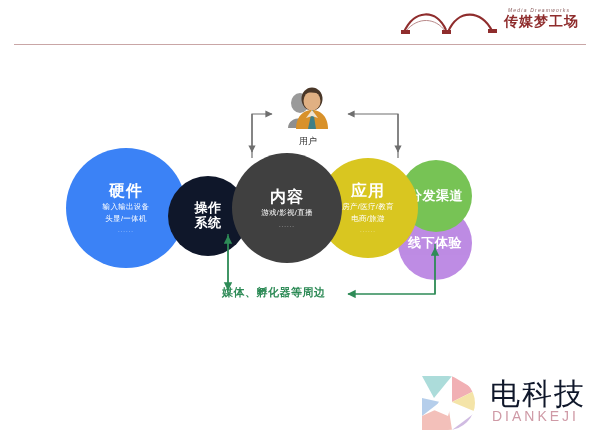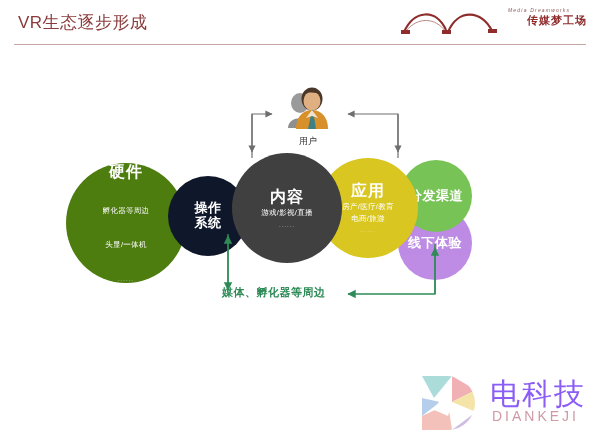--- a/index.html
+++ b/index.html
@@ -28,70 +28,69 @@
     position:absolute;right:14px;top:4px;height:38px;width:190px;
   }
   .brand-arcs{position:absolute;left:0;top:2px;}
   .brand-en{
     position:absolute;left:112px;top:3px;
     font-size:5px;color:#8a5a5a;letter-spacing:1.2px;
     font-style:italic;white-space:nowrap;
   }
   .brand-cn{
     position:absolute;left:108px;top:9px;
-    font-size:11px;color:#8f2d2d;font-weight:bold;
-    letter-spacing:1px;white-space:nowrap;margin-left:23px;
+    font-size:14px;color:#8f2d2d;font-weight:bold;
+    letter-spacing:1px;white-space:nowrap;
   }
   
   .stage{position:absolute;left:0;top:48px;width:507px;height:320px;}
   .circle{
     position:absolute;border-radius:50%;
     display:flex;flex-direction:column;
     align-items:center;justify-content:center;
     color:#ffffff;text-align:center;line-height:1.15;
   }
   .c-title{font-size:16px;font-weight:bold;letter-spacing:1px;}
   .c-title.sm{font-size:13px;font-weight:bold;letter-spacing:.5px;}
   .c-sub{font-size:7.5px;margin-top:3px;letter-spacing:.3px;}
   .c-dots{font-size:6px;margin-top:4px;opacity:.75;letter-spacing:1px;}
 
-  #c-hardware{left:66px;top:115px;width:120px;height:120px;background:#4d7c0f;z-index:3;justify-content:space-between;}
+  #c-hardware{left:66px;top:100px;width:120px;height:120px;background:#3b82f6;z-index:3;}
   #c-os{left:168px;top:128px;width:80px;height:80px;background:#0f172a;z-index:4;}
   #c-content{left:232px;top:105px;width:110px;height:110px;background:#404040;z-index:5;}
   #c-app{left:318px;top:110px;width:100px;height:100px;background:#d9c620;z-index:4;}
   #c-channel{left:400px;top:112px;width:72px;height:72px;background:#77c355;z-index:3;}
   #c-offline{left:398px;top:158px;width:74px;height:74px;background:#b57ce0;opacity:.88;z-index:2;}
 
   
   .user-wrap{position:absolute;left:278px;top:36px;width:60px;text-align:center;z-index:6;}
   .user-label{font-size:9px;color:#333;margin-top:1px;}
 
   svg.overlay{position:absolute;left:0;top:0;width:600px;height:320px;z-index:7;pointer-events:none;}
 
   .periphery{
     position:absolute;left:222px;top:237px;
     font-size:11px;color:#2e8b57;font-weight:bold;letter-spacing:.5px;
     z-index:8;white-space:nowrap;text-align:right;
   }
   
   .footer-logo{position:absolute;left:418px;top:372px;width:176px;height:66px;}
   .fl-cn{
-    position:absolute;left:72px;top:2px;font-size:30px;color:#8b5cf6;
+    position:absolute;left:72px;top:2px;font-size:30px;color:#0f172a;
     letter-spacing:2px;white-space:nowrap;
   }
   .fl-en{
     position:absolute;left:74px;top:36px;font-size:14px;color:#cf9aa6;
     letter-spacing:3px;white-space:nowrap;
   }
 </style>
 </head>
 <body>
 
 <div class="header">
-  <div class="slide-title">VR生态逐步形成</div>
 
   <div class="brand">
     <svg class="brand-arcs" width="105" height="30" viewBox="0 0 105 30">
       <path d="M8 26 C18 4, 40 2, 50 24" fill="none" stroke="#8f2d2d" stroke-width="2.2"></path>
       <path d="M52 26 C62 2, 86 4, 96 25" fill="none" stroke="#8f2d2d" stroke-width="2.2"></path>
       <path d="M10 25 C22 10, 40 12, 49 25" fill="none" stroke="#b98a8a" stroke-width="1"></path>
       <rect x="5" y="24" width="9" height="4" fill="#8f2d2d"></rect>
       <rect x="46" y="24" width="9" height="4" fill="#8f2d2d"></rect>
       <rect x="92" y="23" width="9" height="4" fill="#8f2d2d"></rect>
     </svg>
@@ -113,21 +112,21 @@
       <path d="M21 10 C24 4,37 4,39 11 C36 8,25 8,21 10 Z" fill="#4a3728"></path>
       <path d="M14 45 C14 31,23 26,30 26 C37 26,46 31,46 45 Z" fill="#d8912a"></path>
       <path d="M30 26 L26 45 L34 45 L31 26 Z" fill="#3f7f86"></path>
       <path d="M30 26 L24 34 L30 32 L36 34 Z" fill="#efe3cf"></path>
     </svg>
     <div class="user-label">用户</div>
   </div>
 
   <div class="circle" id="c-hardware">
     <div class="c-title">硬件</div>
-    <div class="c-sub">孵化器等周边</div>
+    <div class="c-sub">输入输出设备</div>
     <div class="c-sub">头显/一体机</div>
     <div class="c-dots">......</div>
   </div>
 
   <div class="circle" id="c-os">
     <div class="c-title sm">操作</div>
     <div class="c-title sm">系统</div>
   </div>
 
   <div class="circle" id="c-content">

